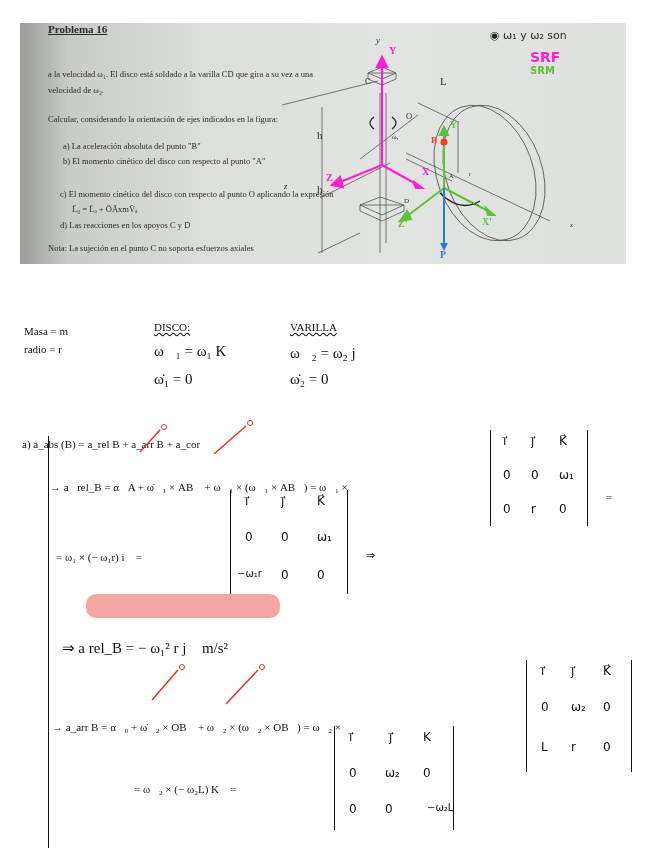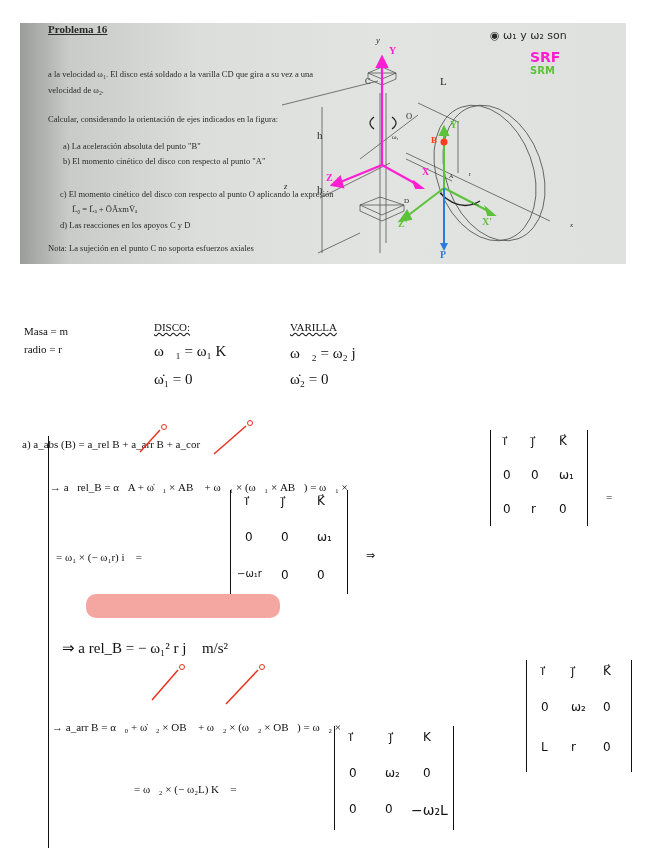--- a/index.html
+++ b/index.html
@@ -178,14 +178,14 @@
 <div class="hw small" style="left:134px;top:742px;">= ω⃗₂ × (− ω₂L) K⃗ =</div>
 <div class="det" style="left:334px;top:726px;width:118px;height:104px;">
   <span class="cell" style="left:14px;top:4px;">i⃗</span>
   <span class="cell" style="left:54px;top:4px;">j⃗</span>
   <span class="cell" style="left:88px;top:4px;">K</span>
   <span class="cell" style="left:14px;top:40px;">0</span>
   <span class="cell" style="left:50px;top:40px;">ω₂</span>
   <span class="cell" style="left:88px;top:40px;">0</span>
   <span class="cell" style="left:14px;top:76px;">0</span>
   <span class="cell" style="left:50px;top:76px;">0</span>
-  <span class="cell" style="left:76px;top:76px;font-size:14px;">−ω₂L</span>
+  <span class="cell" style="left:92px;top:76px;font-size:10px;">−ω₂L</span>
 </div>
 
 </body></html>

